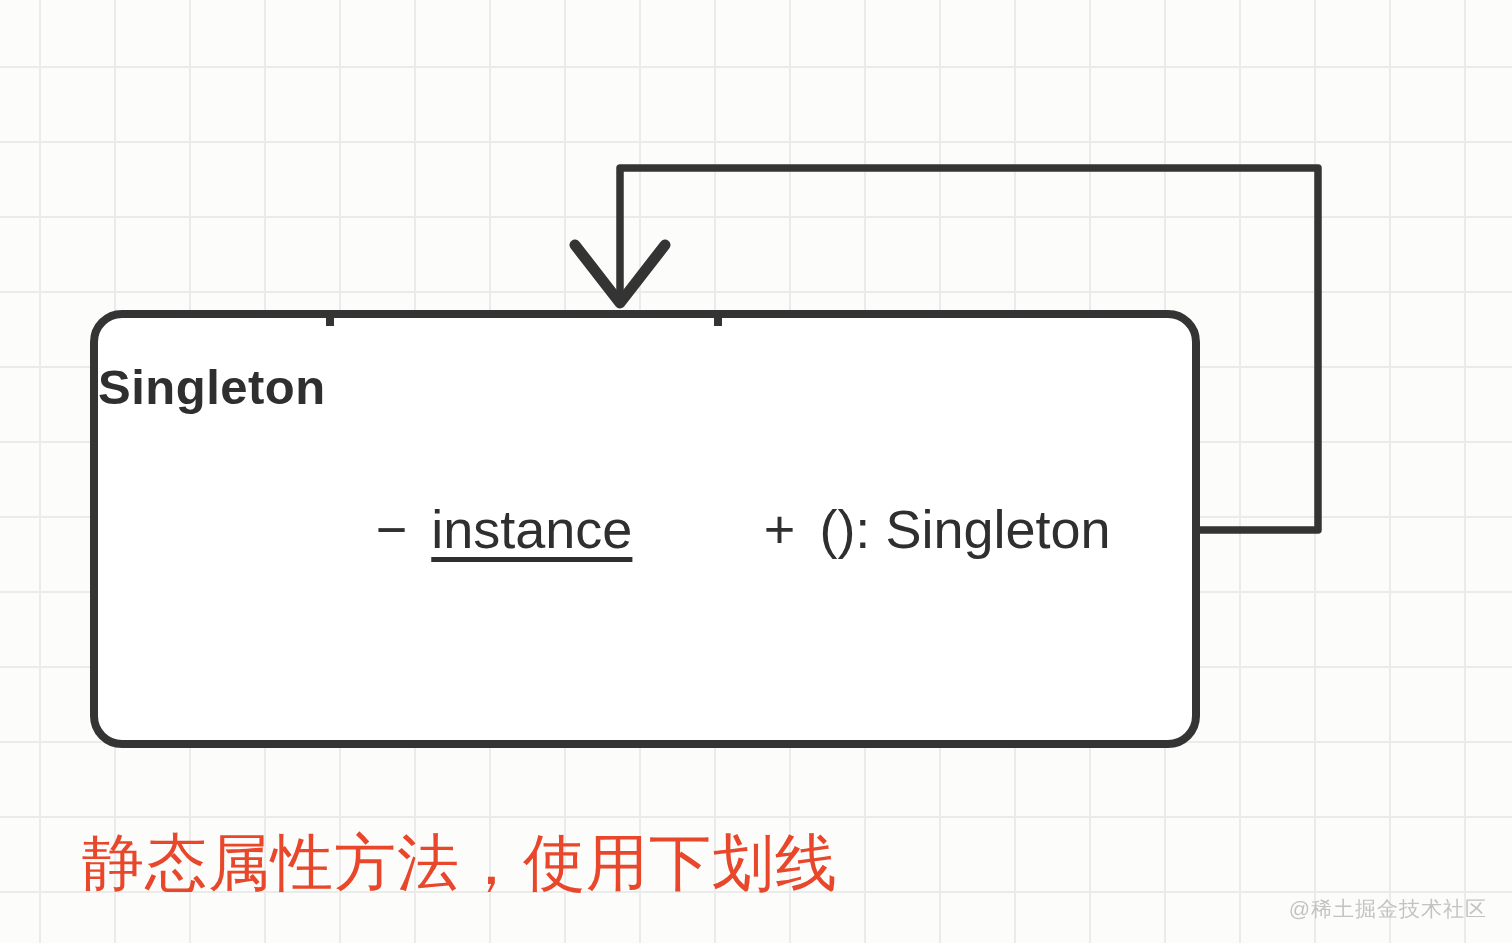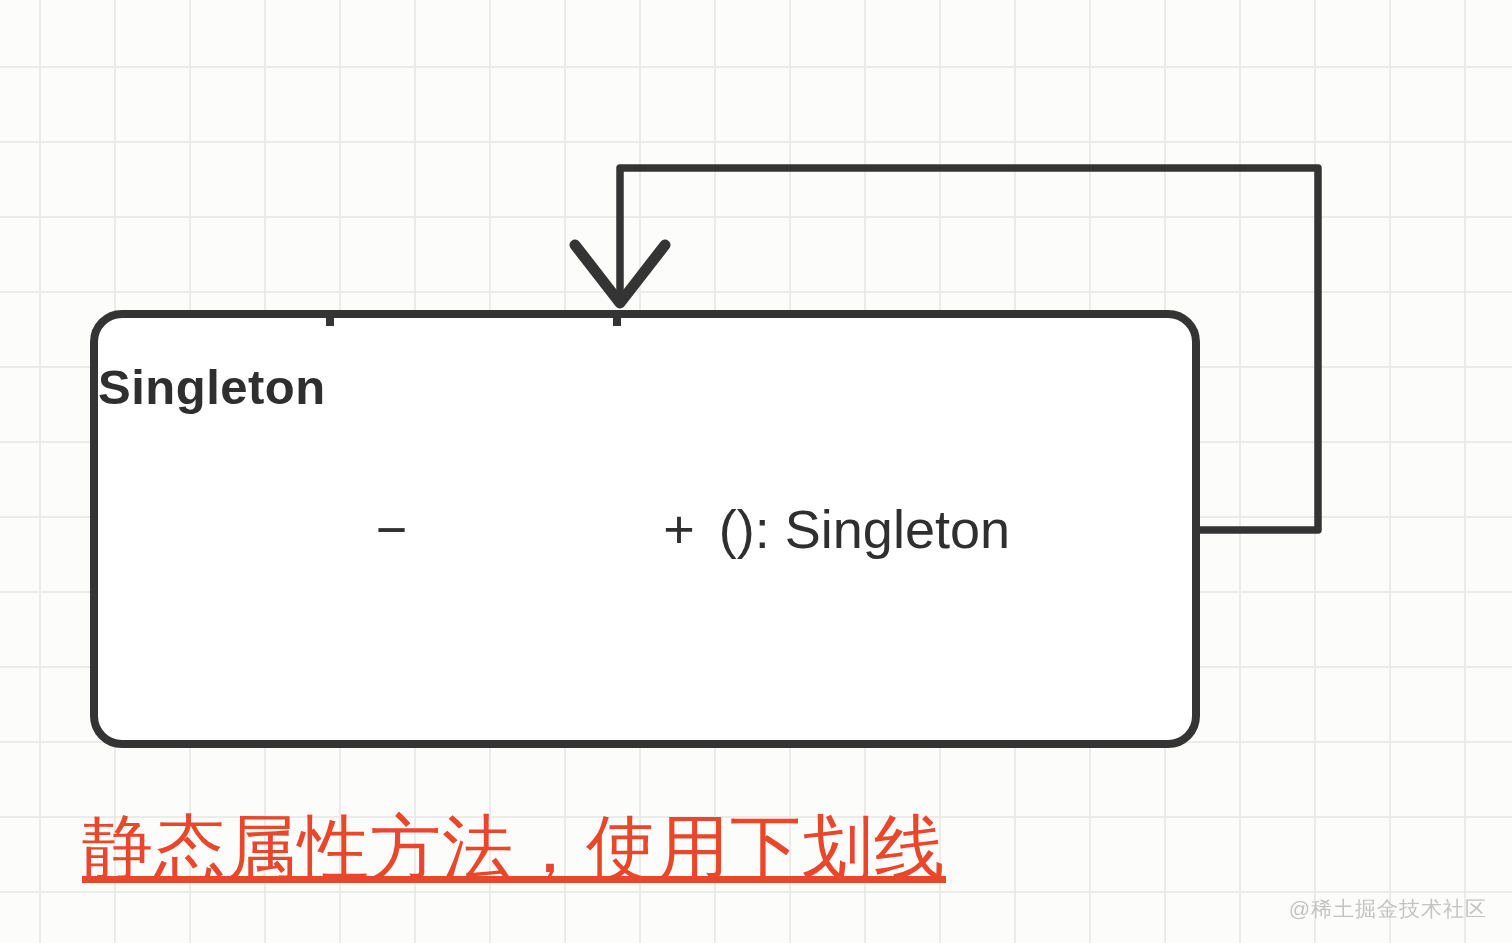--- a/index.html
+++ b/index.html
@@ -26,21 +26,21 @@
     background-position:39px 0,0 66px;
   }
   .red-label{
     position:absolute;
     color:var(--accent-red);
     line-height:1;
     white-space:nowrap;
     font-weight:400;
   }
   .red-label.top{ left:1112px; top:30px;  font-size:88px; }
-  .red-label.bottom{ left:82px; top:812px; font-size:71px; letter-spacing:1px;text-decoration:underline; }
+  .red-label.bottom{ left:82px; top:832px; font-size:62px; letter-spacing:1px; }
   .arrow-svg{
     position:absolute;left:0;top:0;width:1512px;height:943px;
     color:var(--stroke-dark);
     pointer-events:none;
   }
   .uml-box{
     position:absolute;
     left:62px;top:310px;width:1110px;height:438px;
     background:#ffffff;
     border:8px solid var(--stroke-dark);
@@ -92,20 +92,21 @@
   </svg>
 
 
   <div class="uml-box">
     <div class="uml-title">Singleton</div>
 
     <div class="uml-divider"></div>
 
     <div class="uml-row">
       <span class="vis">−</span>
+        <span class="member-name">instance</span>
     </div>
 
     <div class="uml-divider"></div>
 
     <div class="uml-row">
       <span class="vis">+</span>
         <span>(): Singleton</span>
     </div>
   </div>
 

